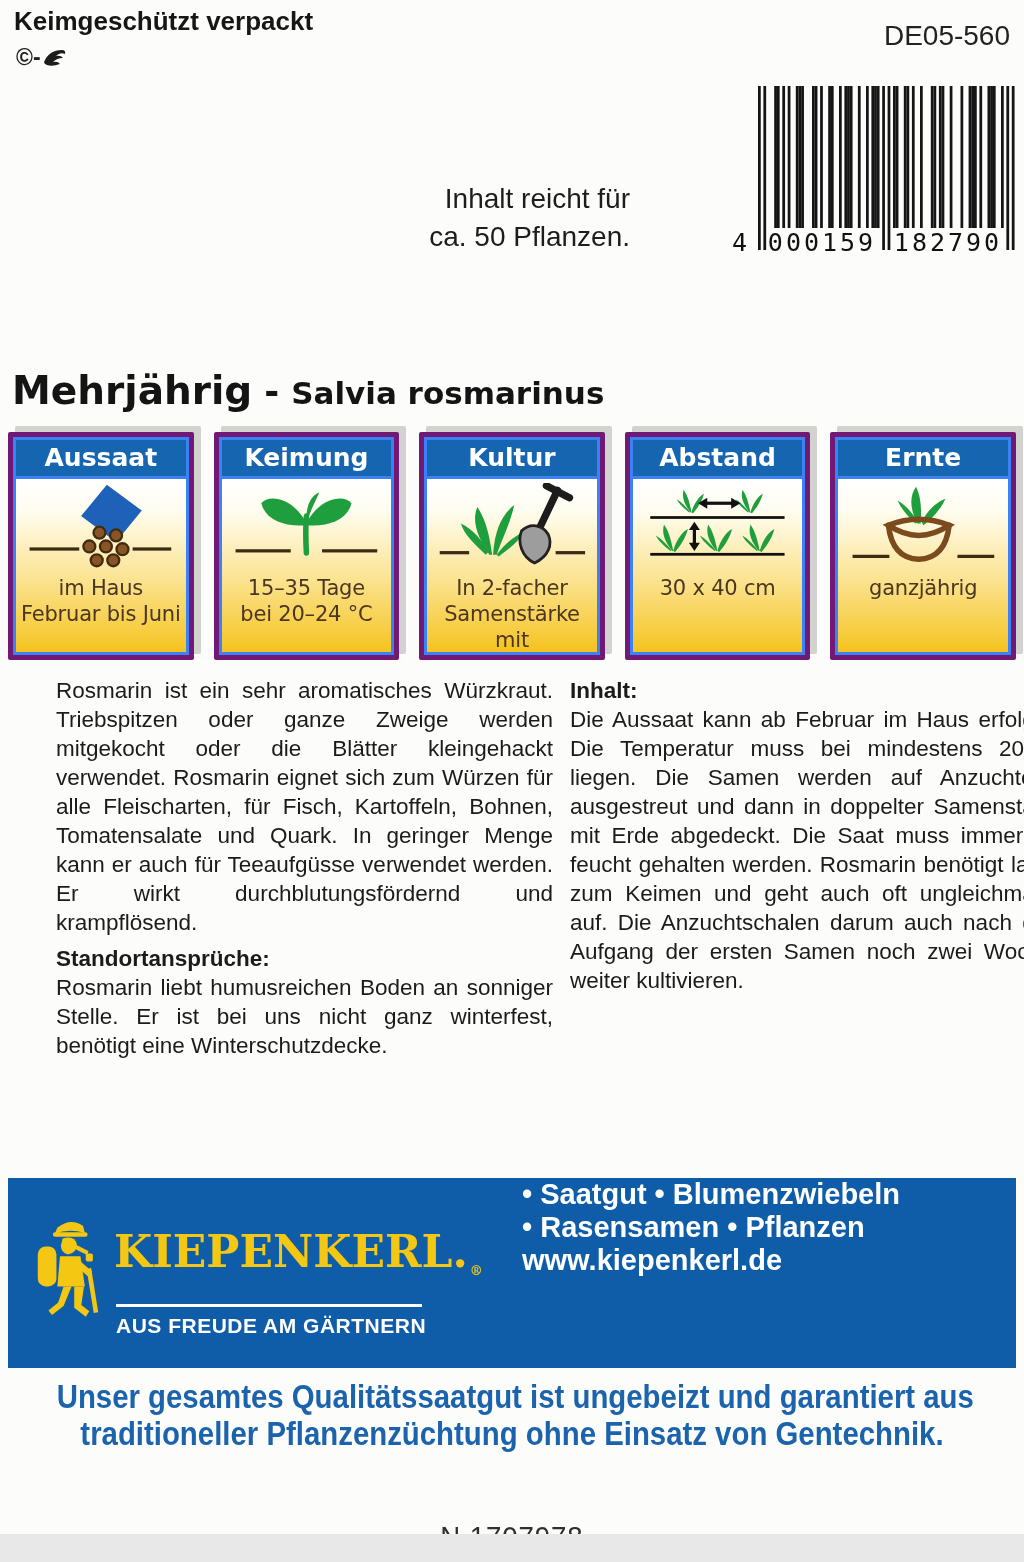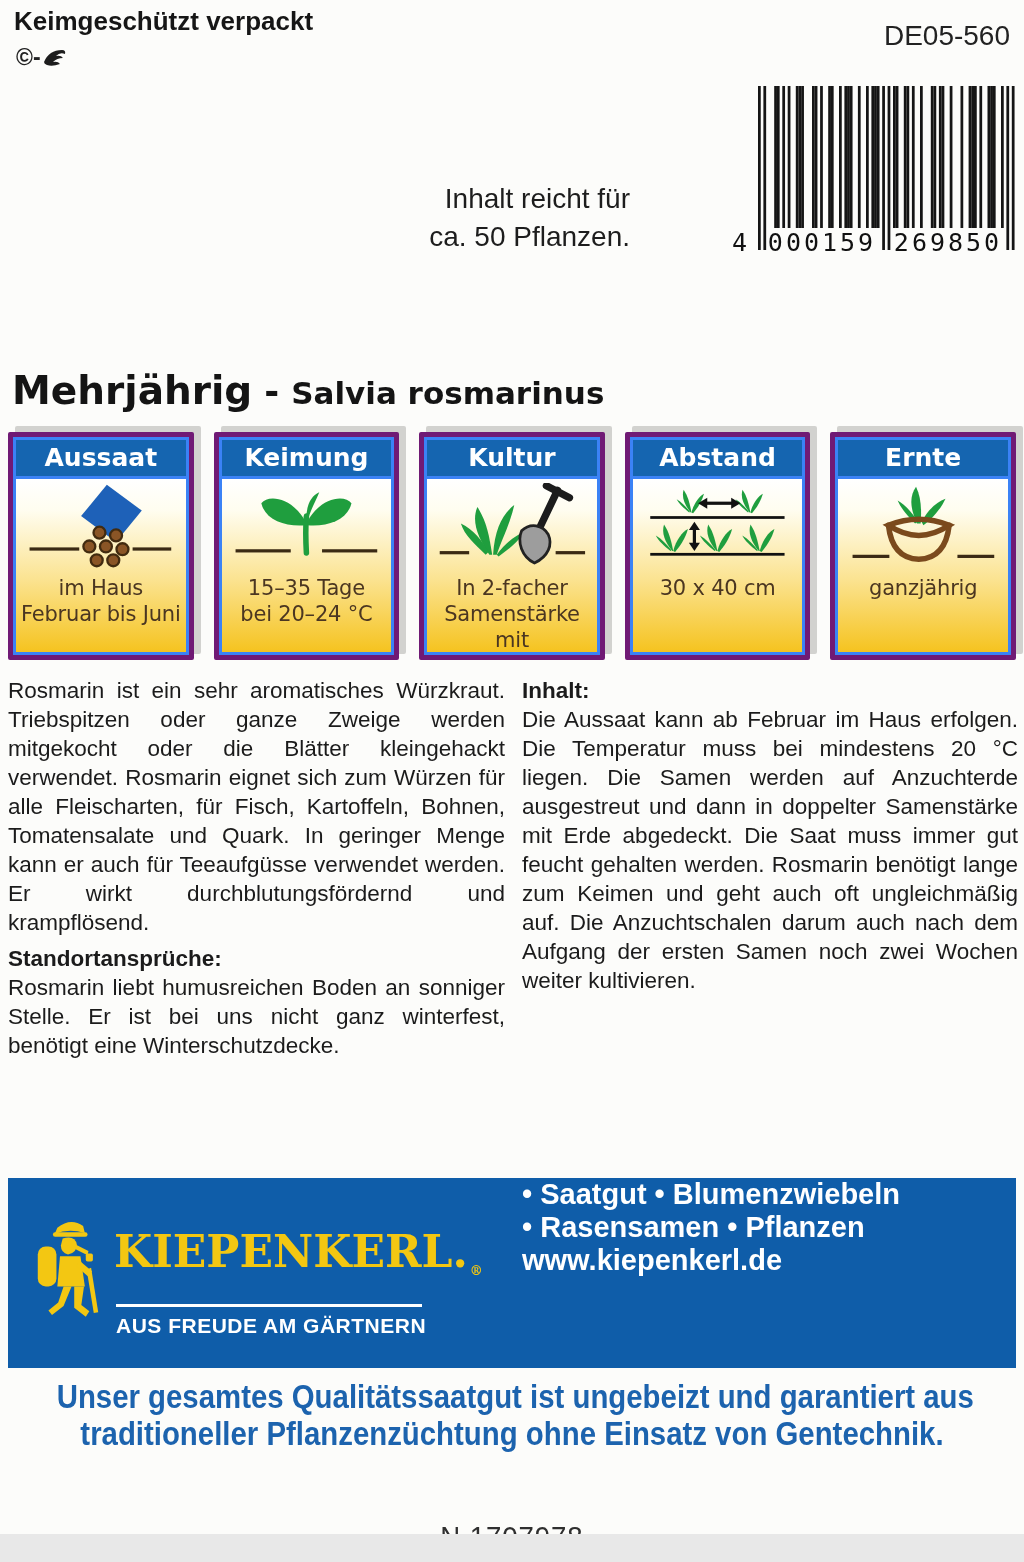--- a/index.html
+++ b/index.html
@@ -40,21 +40,21 @@
   .box-body{
     margin-top:3px;height:173px;overflow:hidden;text-align:center;
     background:linear-gradient(180deg,#ffffff 0%,#fffdf0 18%,#fbe391 58%,#f5c31f 100%);
   }
   .box-icon{display:block;margin:4px auto 0;height:92px;width:96%;}
   .box-caption{
     font-family:"DejaVu Sans",sans-serif;font-size:21px;line-height:26px;color:#4b3621;
     white-space:pre-line;letter-spacing:-0.2px;text-align:center;
   }
   
-  .col{position:absolute;top:676px;font-size:22.5px;line-height:29px;text-align:justify;color:#1b1b1b;}
+  .col{position:absolute;top:676px;font-size:22.5px;line-height:29px;text-align:justify;color:#1b1b1b;margin-left:48px;}
   .col-left{left:8px;width:497px;}
   .col-right{left:522px;width:496px;}
   .col p{margin:0;}
   .col h3{margin:7px 0 0;font-size:22.5px;line-height:29px;}
   .col h3.first{margin:0;}
   
   .band{position:absolute;left:8px;top:1178px;width:1008px;height:190px;background:#0f5da9;}
   .figure{position:absolute;left:28px;top:22px;width:80px;height:148px;}
   .brand{position:absolute;left:106px;top:48px;font-family:"DejaVu Serif",serif;font-weight:bold;font-size:44px;color:#f3c712;white-space:nowrap;}
   .brand .reg{font-size:13px;display:inline-block;transform:translateY(8px);margin-left:2px;}
@@ -133,21 +133,21 @@
         <rect x="221.40" y="0" width="2.75" height="142"></rect>
         <rect x="229.50" y="0" width="2.75" height="142"></rect>
         <rect x="232.20" y="0" width="2.75" height="142"></rect>
         <rect x="234.90" y="0" width="2.75" height="142"></rect>
         <rect x="243.00" y="0" width="2.75" height="142"></rect>
         <rect x="248.40" y="0" width="2.75" height="164"></rect>
         <rect x="253.80" y="0" width="2.75" height="164"></rect>
       </svg>
     <div class="bc-num bc-prefix">4</div>
     <div class="bc-num bc-g1">000159</div>
-    <div class="bc-num bc-g2">269850</div>
+    <div class="bc-num bc-g2">182790</div>
   </div>
 
   <div class="content-note">
     <div>Inhalt reicht für</div>
     <div>ca. 50 Pflanzen.</div>
   </div>
 
   <div class="subtitle">
     <span class="lifecycle">Mehrjährig</span>
     <span class="sep">-</span>

